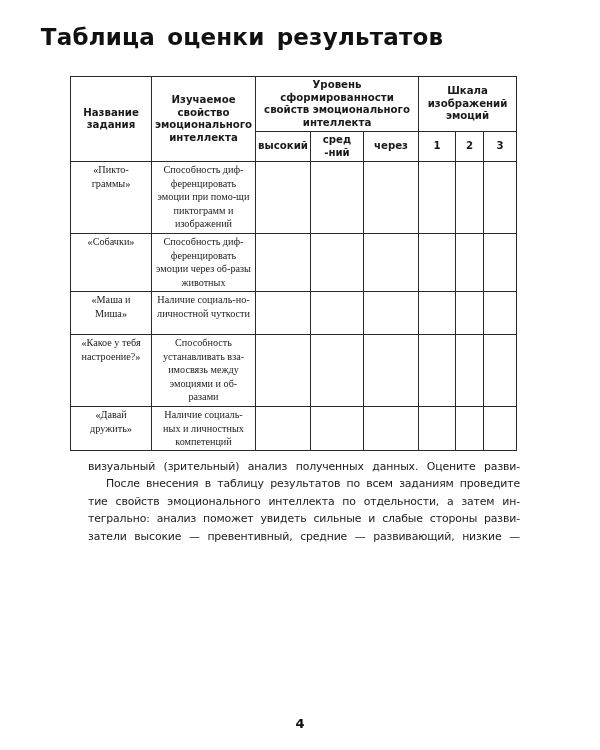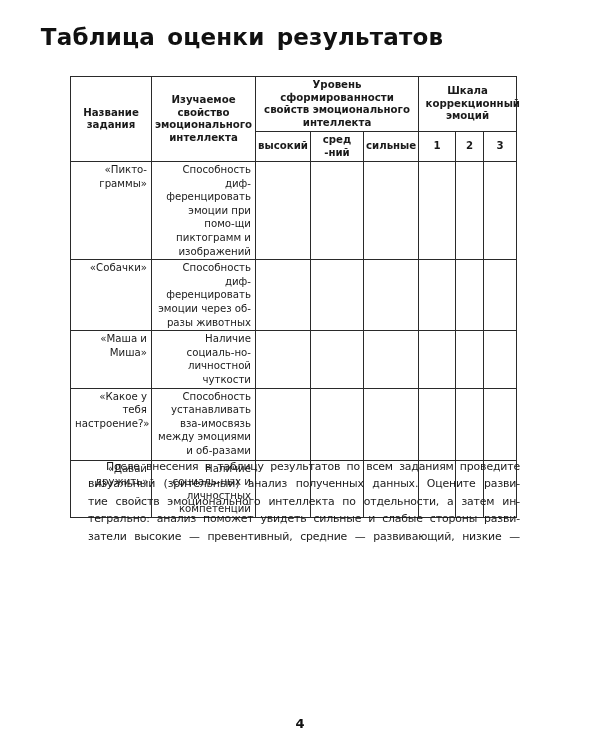--- a/index.html
+++ b/index.html
@@ -17,21 +17,21 @@
     border-collapse: collapse; table-layout: fixed;
     font-family: "DejaVu Sans", sans-serif; font-size: 10.2px; line-height: 13.6px;
   }
   table.results th, table.results td {
     border: 1.3px solid #2a2a2a; padding: 1px 4px; vertical-align: top;
   }
   table.results th {
     font-weight: bold; text-align: center; vertical-align: middle; font-size: 10.2px; line-height: 12.5px;
     padding: 2px 2px;
   }
-  table.results td.name, table.results td.prop { text-align: right; }
+  table.results td.name, table.results td.prop { text-align: center; font-family: Liberation Serif, serif; }
   table.results td.blank { padding: 0; }
   .r-head1 th { height: 48px; }
   .r-head2 th { height: 22px; }
   .row1 td { height: 69px; }
   .row2 td { height: 55px; }
   .row3 td { height: 40px; }
   .row4 td { height: 69px; }
   .row5 td { height: 40px; }
   .para {
     position: absolute; top: 458px; left: 88px; width: 432px;
@@ -61,26 +61,26 @@
     <col style="width:55px">
     <col style="width:37px">
     <col style="width:28px">
     <col style="width:33px">
   </colgroup>
   <thead>
     <tr class="r-head1">
       <th rowspan="2"><span style="display:inline-block;width:62px">Название задания</span></th>
       <th rowspan="2">Изучаемое свойство эмоционального интеллекта</th>
       <th colspan="3"><span style="display:inline-block;width:150px">Уровень сформированности свойств эмоционального интеллекта</span></th>
-      <th colspan="3"><span style="display:inline-block;width:84px">Шкала коррекционный эмоций</span></th>
+      <th colspan="3"><span style="display:inline-block;width:84px">Шкала изображений эмоций</span></th>
     </tr>
     <tr class="r-head2">
       <th>высокий</th>
       <th><span style="display:inline-block;width:30px;word-break:break-all">сред-ний</span></th>
-      <th>сильные</th>
+      <th>через</th>
       <th>1</th>
       <th>2</th>
       <th>3</th>
     </tr>
   </thead>
   <tbody>
     <tr class="row1">
       <td class="name"><span style="display:inline-block;width:50px">«Пикто-граммы»</span></td>
       <td class="prop">Способность диф-ференцировать эмоции при помо-щи пиктограмм и изображений</td>
       <td class="blank"></td>
@@ -127,20 +127,20 @@
       <td class="blank"></td>
       <td class="blank"></td>
       <td class="blank"></td>
       <td class="blank"></td>
       <td class="blank"></td>
     </tr>
   </tbody>
 </table>
 
 <div class="para" style="text-indent:0">
+  <span class="line">визуальный (зрительный) анализ полученных данных. Оцените разви-</span>
   <span class="line first">После внесения в таблицу результатов по всем заданиям проведите</span>
-  <span class="line">визуальный (зрительный) анализ полученных данных. Оцените разви-</span>
   <span class="line">тие свойств эмоционального интеллекта по отдельности, а затем ин-</span>
   <span class="line">тегрально: анализ поможет увидеть сильные и слабые стороны разви-</span>
   <span class="line">затели высокие — превентивный, средние — развивающий, низкие —</span>
 </div>
 
 <div class="page-num">4</div>
 
 </body></html>

